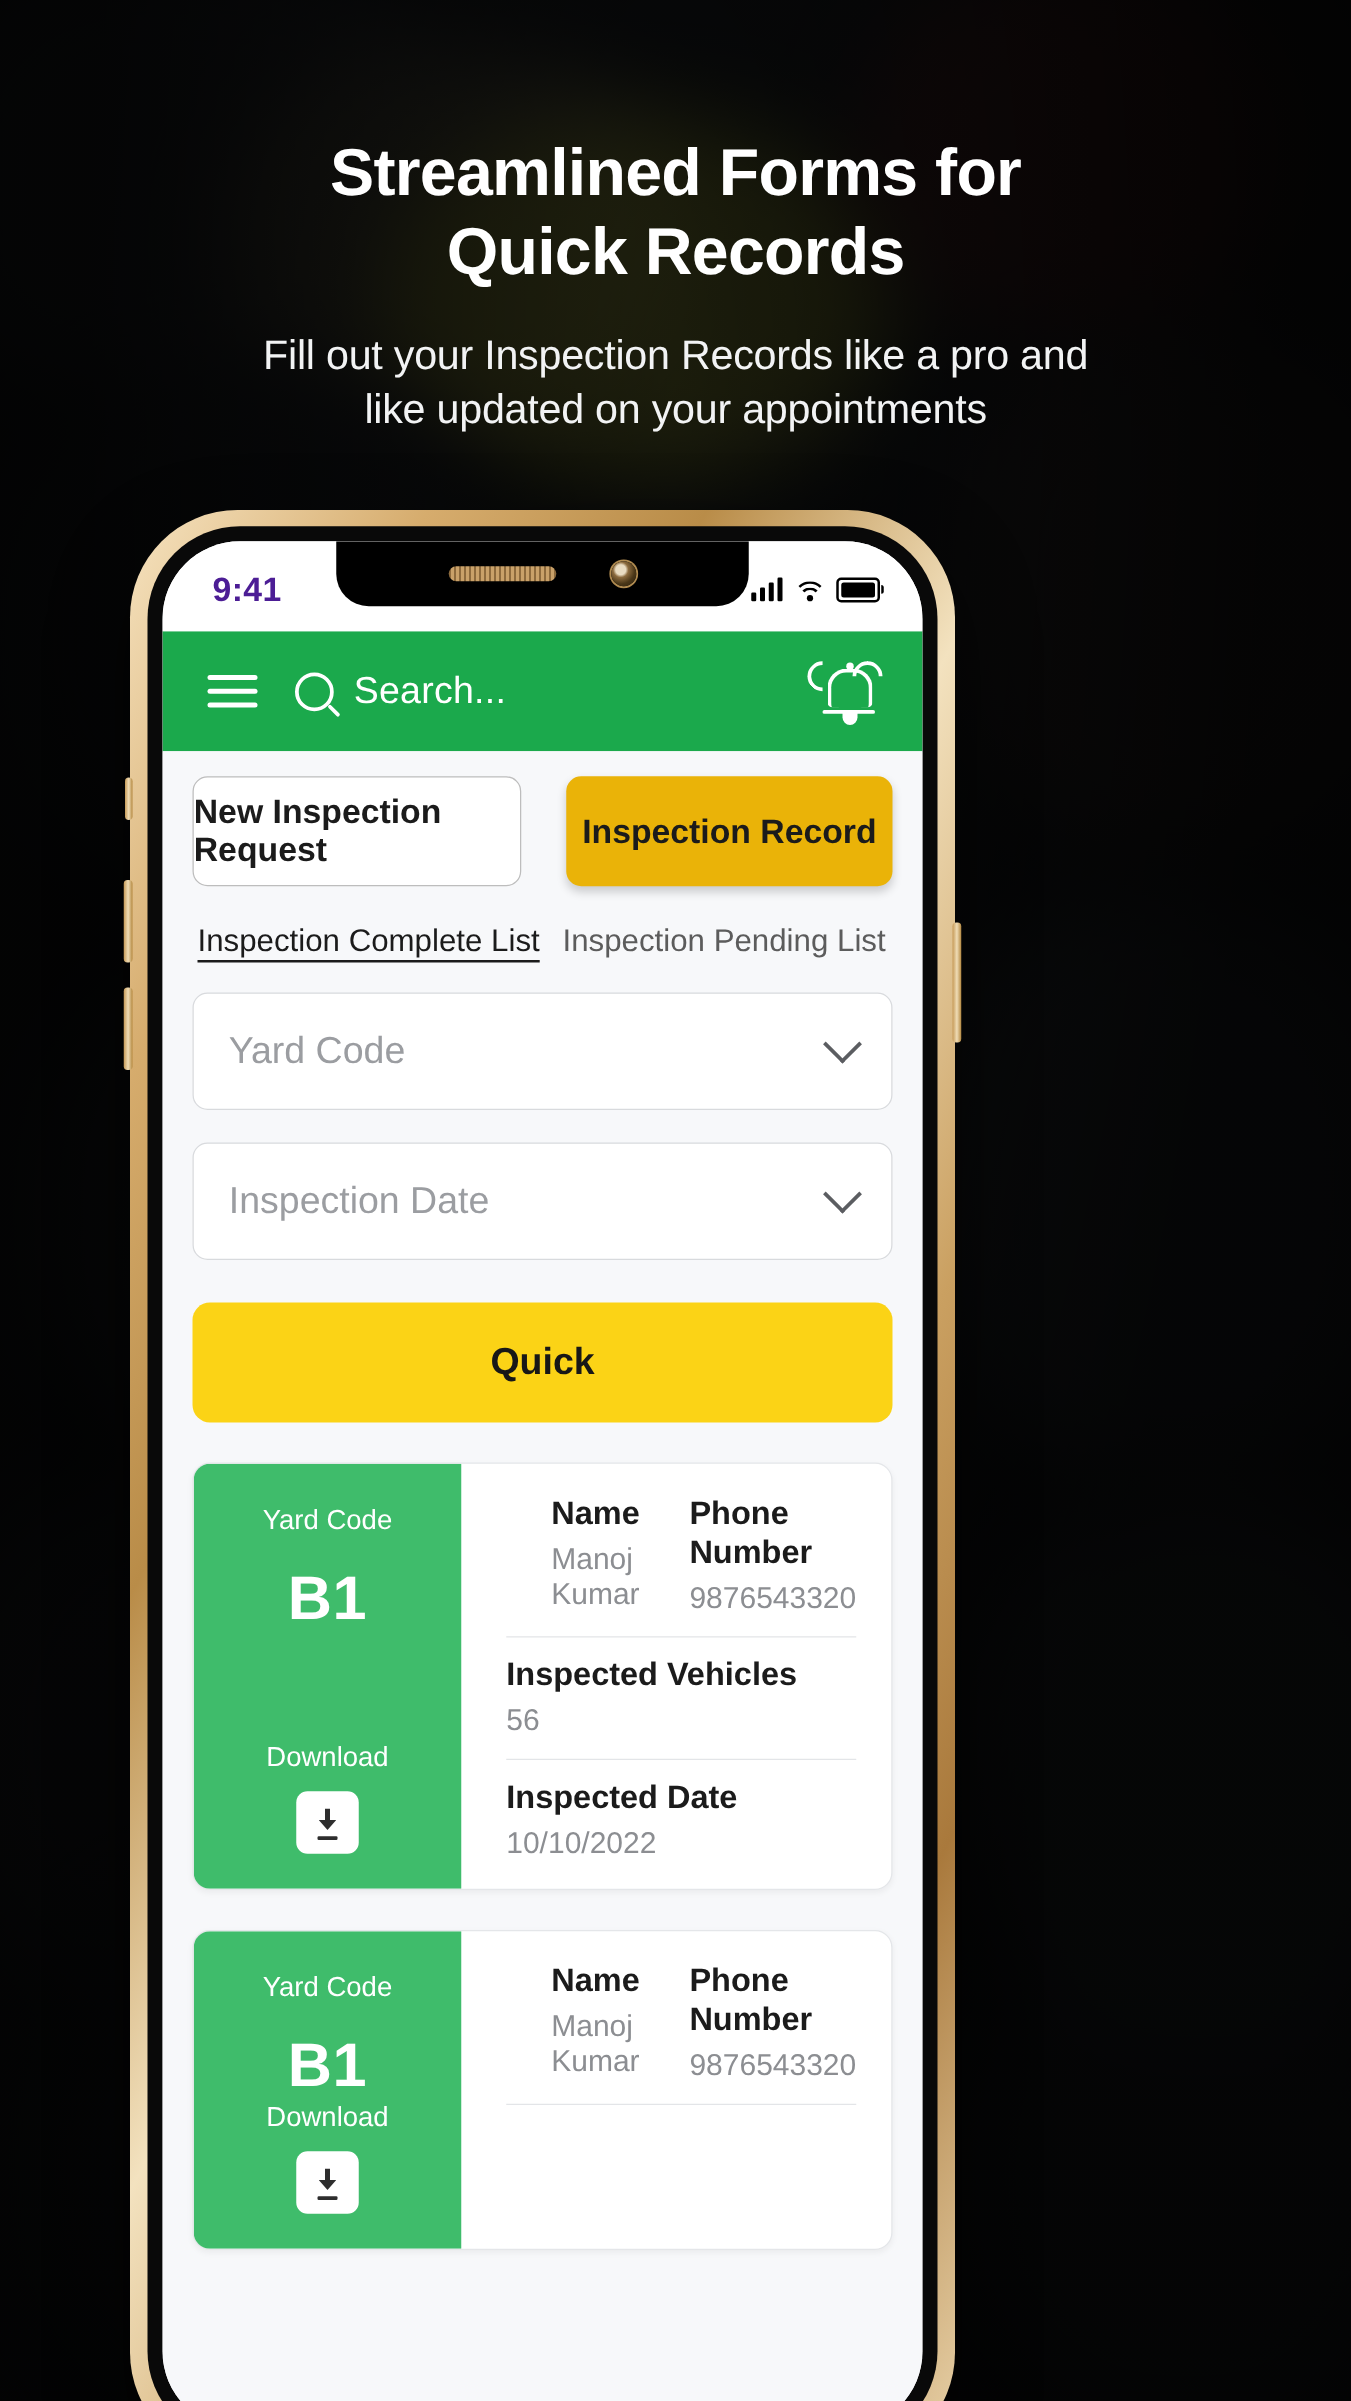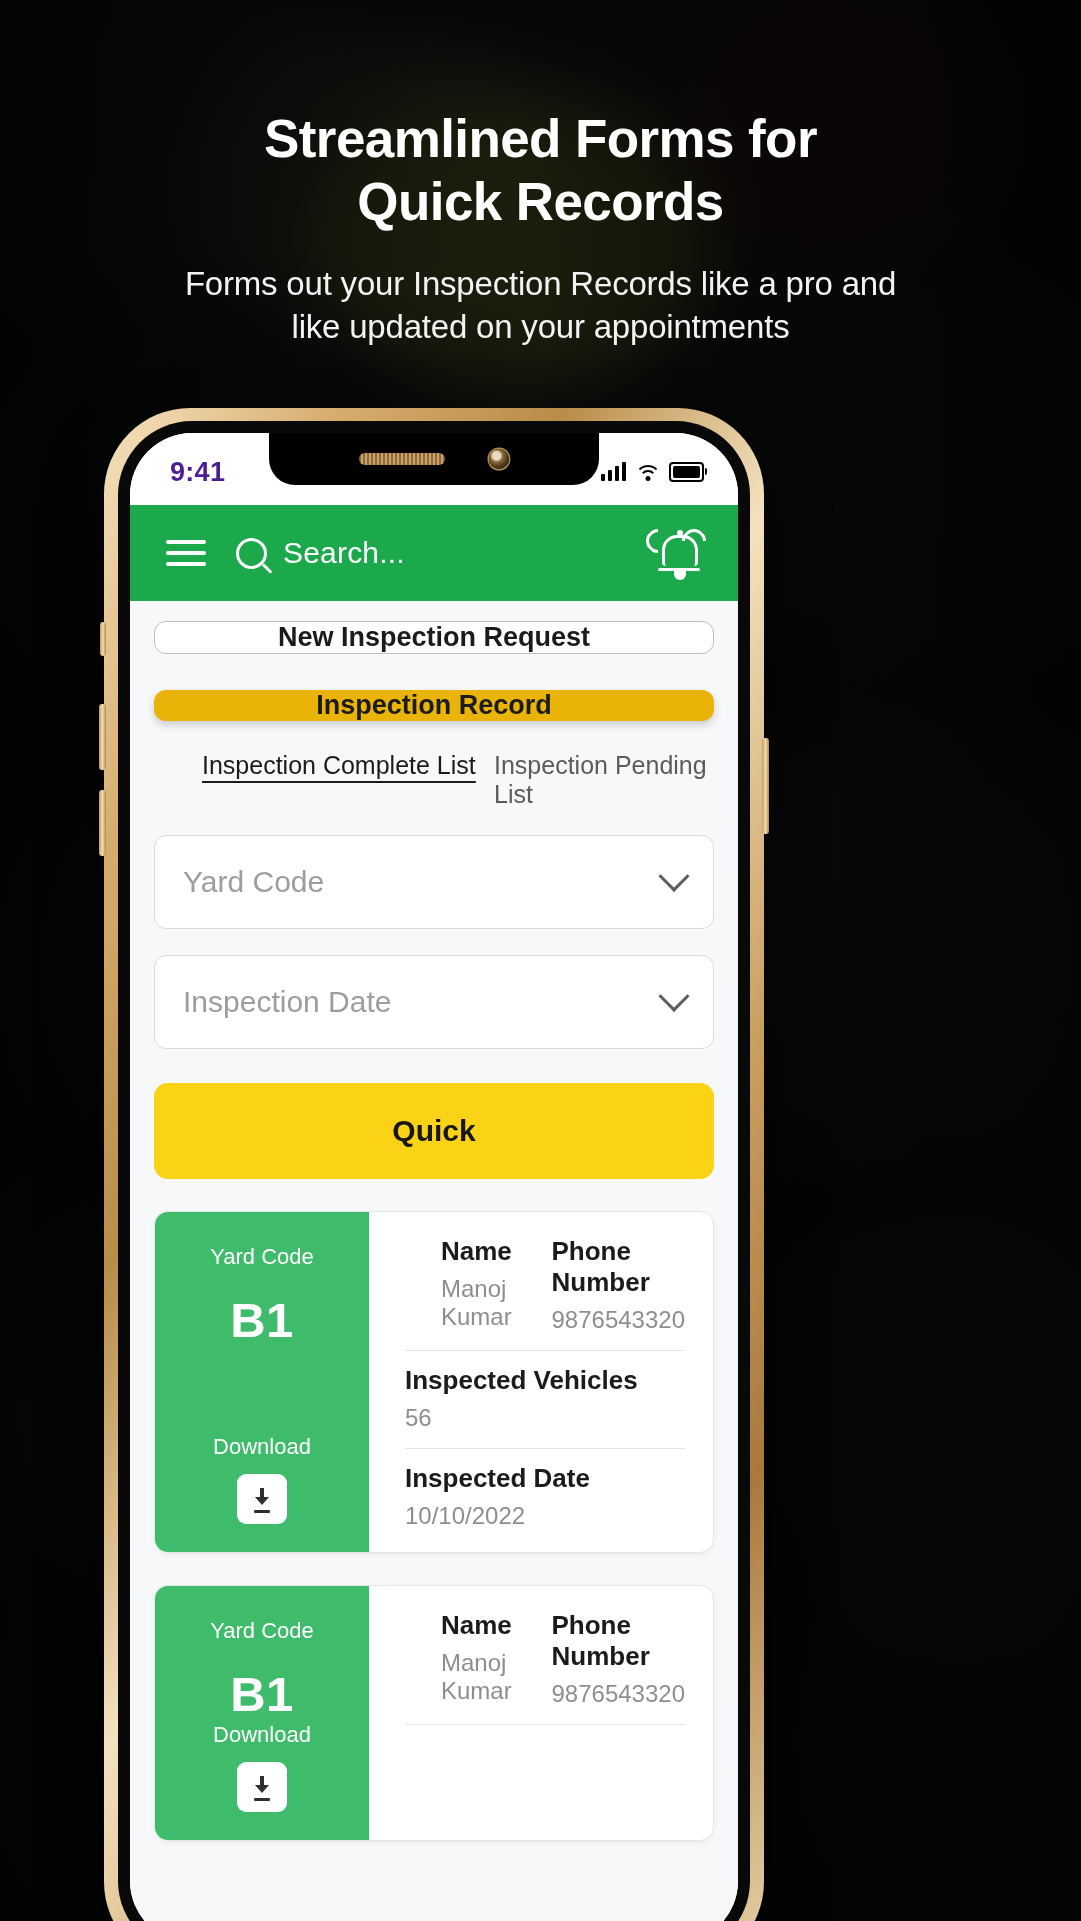--- a/index.html
+++ b/index.html
@@ -97,31 +97,31 @@
   .bell::before{content:"";position:absolute;left:50%;transform:translateX(-50%);top:-8px;width:6px;height:6px;
     background:#fff;border-radius:50%;}
   .clapper{position:absolute;left:50%;transform:translateX(-50%);bottom:-14px;width:12px;height:10px;
     background:#fff;border-radius:0 0 7px 7px;}
   .wave{position:absolute;border:3px solid #fff;border-radius:50%;
     border-right-color:transparent;border-bottom-color:transparent;}
   .wave.w1{left:-2px;top:2px;width:18px;height:18px;transform:rotate(-45deg);}
   .wave.w2{right:-2px;top:2px;width:18px;height:18px;transform:rotate(45deg);}
   
   #appbody{background:#f7f8fa;padding:20px 24px 0;box-sizing:border-box;height:calc(100% - 168px);overflow:hidden;}
-  #tabs{display:flex;gap:36px;flex-direction:column;}
+  #tabs{display:flex;gap:36px;}
   .tab{
     flex:1;height:88px;border-radius:12px;display:flex;align-items:center;justify-content:center;
     font-size:27px;font-weight:600;box-sizing:border-box;cursor:pointer;
   }
   .tab.ghost{background:#fff;border:1.6px solid #bdbdbd;color:#1b1b1b;}
   .tab.solid{background:#eab308;color:#1b1b1b;box-shadow:0 4px 8px rgba(0,0,0,.18);}
   #subtabs{display:flex;margin-top:30px;padding:0 4px;}
   .subtab{font-size:25px;color:#5c5c5c;}
   .subtab.active{color:#1b1b1b;text-decoration:underline;text-underline-offset:7px;}
-  .subtab:first-child{flex:0 0 292px;margin-left:44px;}
+  .subtab:first-child{flex:0 0 292px;}
   .field{
     margin-top:26px;height:94px;background:#fff;border:1.6px solid #d8dadd;border-radius:12px;
     display:flex;align-items:center;justify-content:space-between;padding:0 28px;box-sizing:border-box;
   }
   .field span{font-size:30px;color:#9b9da1;}
   .chev{width:19px;height:19px;border-right:3.4px solid #5b5d61;border-bottom:3.4px solid #5b5d61;
     transform:rotate(45deg) translate(-4px,-4px);}
   #searchbtn{
     margin-top:34px;height:96px;background:#FBD316;border-radius:14px;
     display:flex;align-items:center;justify-content:center;font-size:30px;font-weight:700;color:#171717;cursor:pointer;
@@ -172,21 +172,21 @@
   <div class="blob" style="left:770px;top:1540px;width:360px;height:400px;background:#444b52;border-radius:44%;opacity:.5;"></div>
   <div class="dim"></div>
 </div>
 
 <div id="hero">
   <h1>
     <span>Streamlined Forms for</span><br>
     <span>Quick Records</span>
   </h1>
   <p>
-    <span>Forms out your Inspection Records like a pro and</span><br>
+    <span>Fill out your Inspection Records like a pro and</span><br>
     <span>like updated on your appointments</span>
   </p>
 </div>
 
 <div id="phone">
   <div id="frame"></div>
   <div class="sbtn l1"></div>
   <div class="sbtn l2"></div>
   <div class="sbtn l3"></div>
   <div class="sbtn r1"></div>

